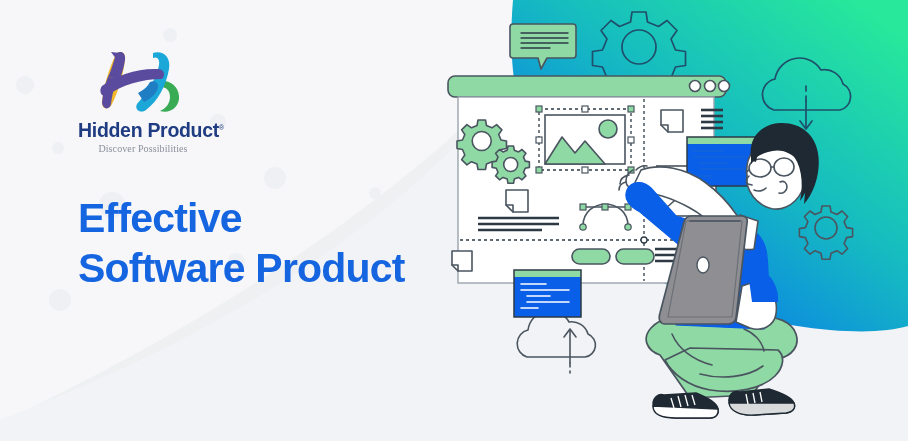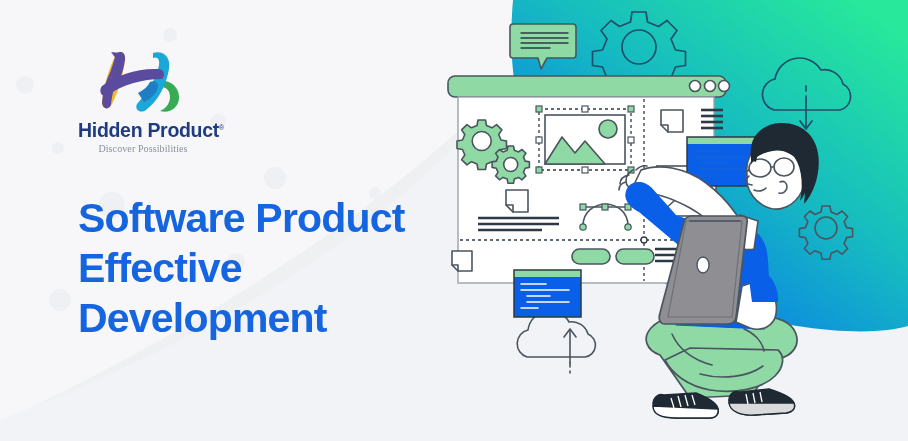--- a/index.html
+++ b/index.html
@@ -432,18 +432,17 @@
       <path d="M24 59 C 25 48, 27 40, 30 33 L 40 34 C 36 42, 34 51, 33 60 C 32 66, 25 66, 24 59 Z" fill="#5b4b9e"></path>
       <path d="M30 33 C 34 25, 36 16, 38 10 C 42 6, 48 8, 47 16 C 46 23, 44 29, 42 35 Z" fill="#5b4b9e"></path>
     </svg>
     <div id="logo-wordmark">
       <span>Hidden Product</span><span class="tm">®</span>
     </div>
     <div id="logo-tagline">Discover Possibilities</div>
   </div>
 
   <div id="headline">
+    <span class="hl-line">Effective</span>
     <span class="hl-line">Software Product</span>
-    <span class="hl-line">Effective</span>
-    <span class="hl-line">Development</span>
   </div>
 
 </div>
 
 </body></html>

